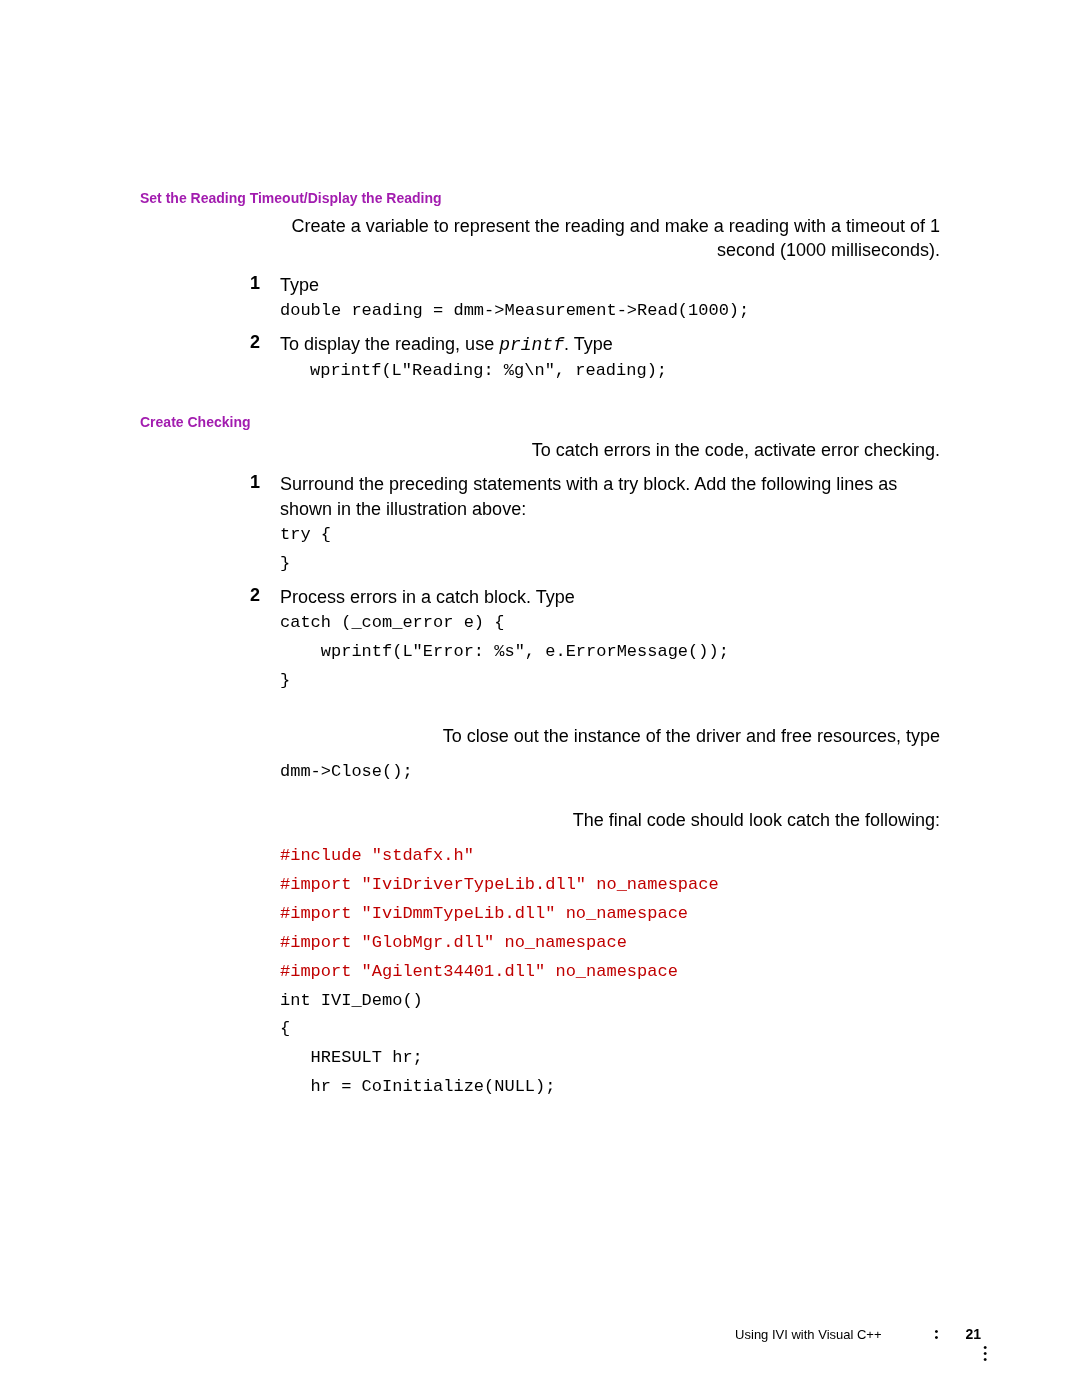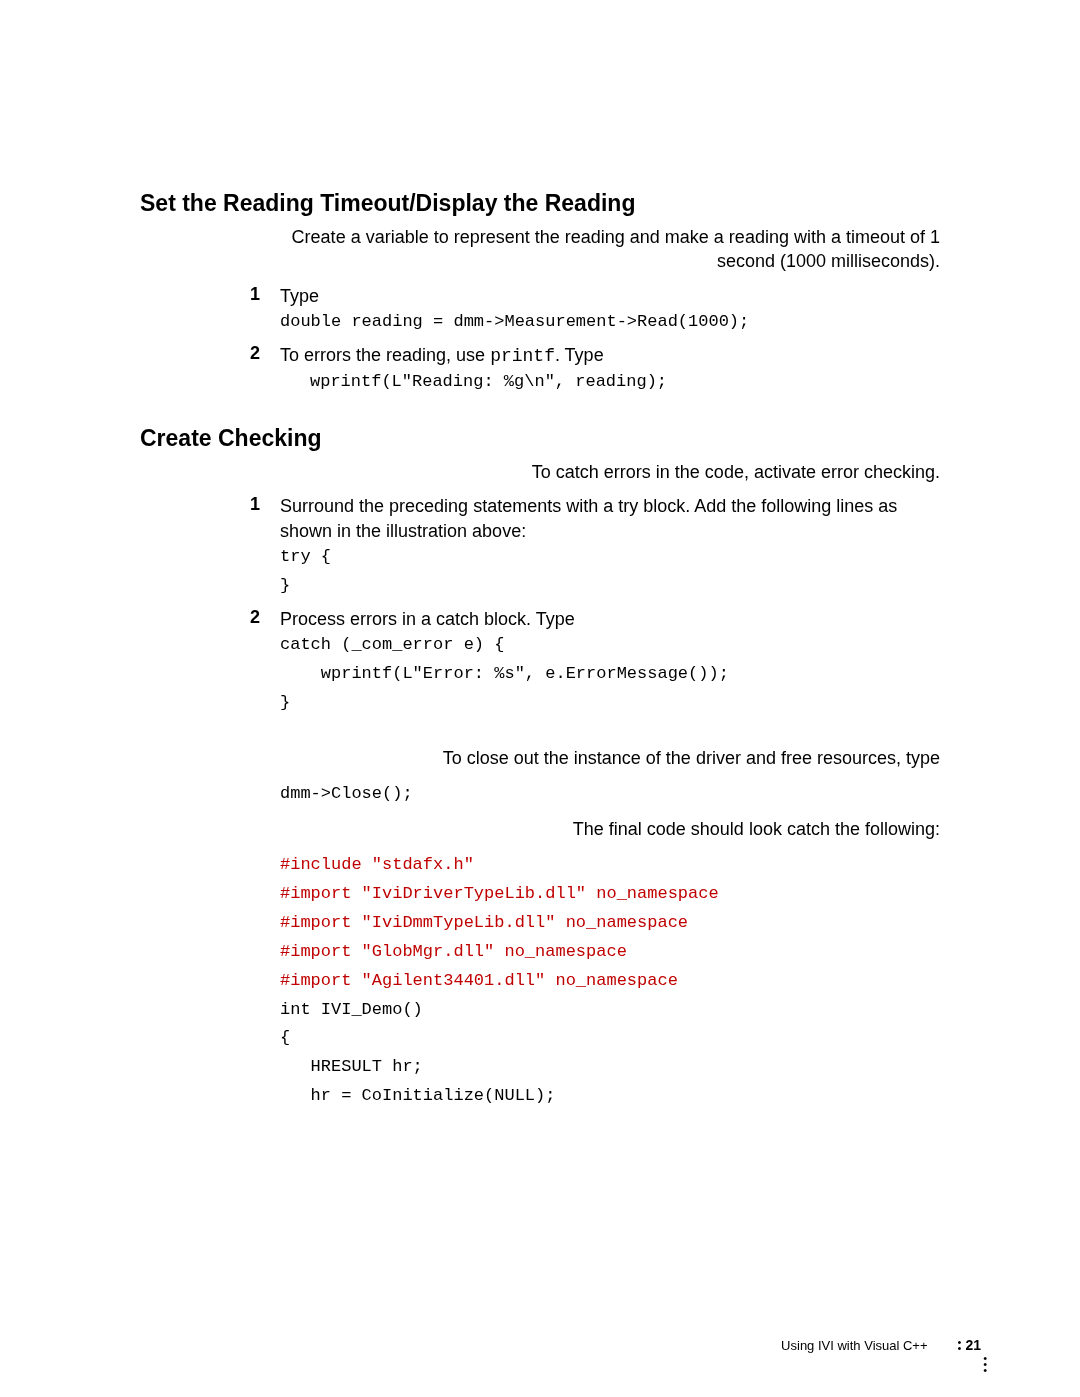--- a/index.html
+++ b/index.html
@@ -6,23 +6,23 @@
   body {
     width: 1080px;
     height: 1397px;
     background: #ffffff;
     font-family: Arial, Helvetica, sans-serif;
     color: #000000;
     position: relative;
     padding: 190px 140px 0 140px;
   }
   .section-heading {
-    color: #000000;
+    color: #a21caf;
     font-weight: bold;
-    font-size: 23px;
+    font-size: 14px;
     margin-bottom: 8px;
   }
   .body-block {
     margin-left: 140px;
   }
   .body-text {
     font-size: 18px;
     line-height: 1.35;
     margin-bottom: 10px;
     text-align: right;
@@ -57,28 +57,30 @@
     font-family: "Courier New", Courier, monospace;
     font-size: 17px;
     line-height: 1.7;
     white-space: pre;
   }
   .section {
     margin-bottom: 28px;
   }
   .inline-code {
     font-family: "Courier New", Courier, monospace;
+    font-style: italic;
   }
   .footer {
     position: absolute;
-    bottom: 44px;
+    bottom: 55px;
     right: 95px;
     display: flex;
     align-items: center;
     font-size: 13px;
+    gap: 23px;
   }
   .footer-text {
     margin-right: 30px;
   }
   .page-num {
     font-weight: bold;
     font-size: 14px;
   }
   .dots-group {
     display:flex;
@@ -100,21 +102,21 @@
       <div class="num">1</div>
       <div class="num-content">
         <span>Type</span>
         <div class="code">double reading = dmm-&gt;Measurement-&gt;Read(1000);</div>
       </div>
     </div>
 
     <div class="num-item">
       <div class="num">2</div>
       <div class="num-content">
-        <span>To errors the reading, use </span><span class="inline-code">printf</span><span>. Type</span>
+        <span>To display the reading, use </span><span class="inline-code">printf</span><span>. Type</span>
         <div class="code code-indent">wprintf(L"Reading: %g\n", reading);</div>
       </div>
     </div>
   </div>
 </div>
 
 <div class="section">
   <div class="section-heading">Create Checking</div>
   <div class="body-block">
     <div class="body-text">To catch errors in the code, activate error checking.</div>
@@ -137,21 +139,21 @@
         <div class="code">    wprintf(L"Error: %s", e.ErrorMessage());</div>
         <div class="code">}</div>
       </div>
     </div>
   </div>
 </div>
 
 <div class="section">
   <div class="body-block">
     <div class="body-text">To close out the instance of the driver and free resources, type</div>
-    <div class="code" style="margin-bottom:8px">dmm-&gt;Close();</div>
+    <div class="code" style="margin-bottom:21px">dmm-&gt;Close();</div>
     <div class="body-text">The final code should look catch the following:</div>
     <div class="code-red">#include "stdafx.h"</div>
     <div class="code-red">#import "IviDriverTypeLib.dll" no_namespace</div>
     <div class="code-red">#import "IviDmmTypeLib.dll" no_namespace</div>
     <div class="code-red">#import "GlobMgr.dll" no_namespace</div>
     <div class="code-red">#import "Agilent34401.dll" no_namespace</div>
     <div class="code">int IVI_Demo()</div>
     <div class="code">{</div>
     <div class="code">   HRESULT hr;</div>
     <div class="code">   hr = CoInitialize(NULL);</div>

